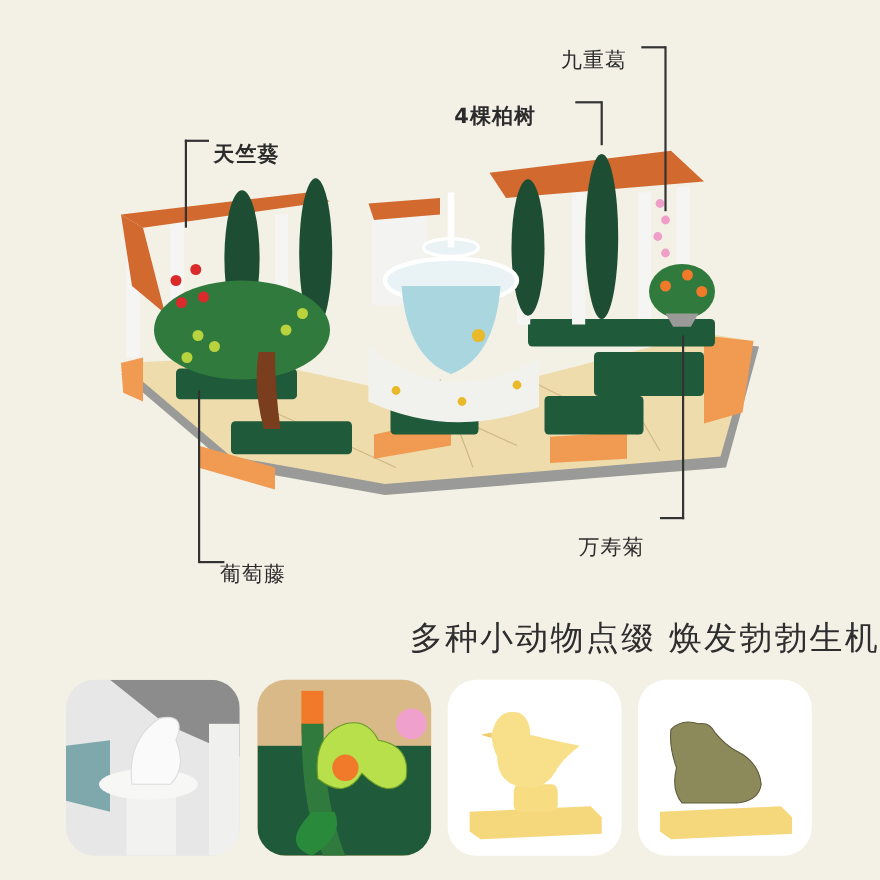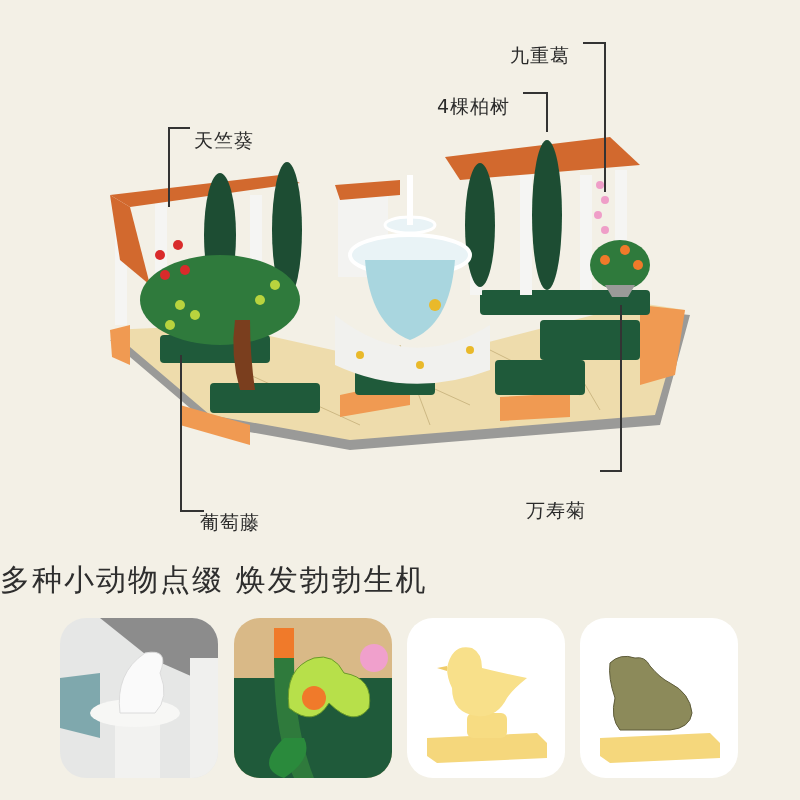--- a/index.html
+++ b/index.html
@@ -1,21 +1,21 @@
 <!DOCTYPE html>
 <html><head>
 <meta charset="utf-8">
 <style>
   html, body { margin:0; padding:0; }
   body { width:800px; height:800px; background:#f3f0e6; position:relative; overflow:hidden;
          font-family:"DejaVu Sans", sans-serif; color:#2a2a2a; }
   .abs { position:absolute; }
   .label { position:absolute; font-size:19px; color:#2b2b2b; letter-spacing:1px; line-height:1; white-space:nowrap;margin-top:13px; }
   .line { position:absolute; background:#333; }
-  .headline { position:absolute; left:0; width:800px; top:560px; text-align:left; font-size:30px;
+  .headline { position:absolute; left:0; width:800px; top:560px; text-align:right; font-size:30px;
               letter-spacing:2px; color:#2e2e2e; font-weight:300; }
   .thumb { position:absolute; top:618px; width:158px; height:160px; border-radius:26px; overflow:hidden; background:#fff; }
   svg { display:block; }
 </style>
 </head>
 <body>
 
 <div class="abs" style="left:100px;top:125px;width:600px;height:340px;">
 <svg width="600" height="340" viewBox="0 0 600 340">
 
@@ -110,33 +110,33 @@
         <circle cx="538" cy="140" r="5"></circle>
   </g>
   <path d="M505,160 L535,160 L528,172 L512,172 Z" fill="#9a9a98"></path>
 </svg>
 </div>
 
 <span class="label" style="left:510px;top:33px;">九重葛</span>
 <div class="line" style="left:583px;top:42px;width:22px;height:2px;"></div>
 <div class="line" style="left:604px;top:42px;width:2px;height:150px;"></div>
 
-<span class="label" style="left:437px;top:84px;">4棵柏树</span>
+<span class="label" style="left:413px;top:84px;font-weight:bold;">4棵柏树</span>
 <div class="line" style="left:523px;top:92px;width:24px;height:2px;"></div>
 <div class="line" style="left:546px;top:92px;width:2px;height:40px;"></div>
 
-<span class="label" style="left:194px;top:118px;">天竺葵</span>
+<span class="label" style="left:194px;top:118px;font-weight:bold;">天竺葵</span>
 <div class="line" style="left:168px;top:127px;width:22px;height:2px;"></div>
 <div class="line" style="left:168px;top:127px;width:2px;height:80px;"></div>
 
 <span class="label" style="left:200px;top:500px;">葡萄藤</span>
 <div class="line" style="left:180px;top:355px;width:2px;height:156px;"></div>
 <div class="line" style="left:180px;top:510px;width:24px;height:2px;"></div>
 
-<span class="label" style="left:526px;top:488px;">万寿菊</span>
+<span class="label" style="left:526px;top:476px;">万寿菊</span>
 <div class="line" style="left:600px;top:470px;width:22px;height:2px;"></div>
 <div class="line" style="left:620px;top:305px;width:2px;height:167px;"></div>
 
 <div class="headline">多种小动物点缀 焕发勃勃生机</div>
 
 <div class="thumb" style="left:60px;background:#e6e7e6;">
   <svg width="158" height="160" viewBox="0 0 158 160">
     <polygon points="40,0 158,0 158,70 90,40" fill="#8c8c8c"></polygon>
     <polygon points="0,60 40,55 40,120 0,110" fill="#7fa8ad"></polygon>
     <rect x="130" y="40" width="28" height="120" fill="#f0f0ee"></rect>

